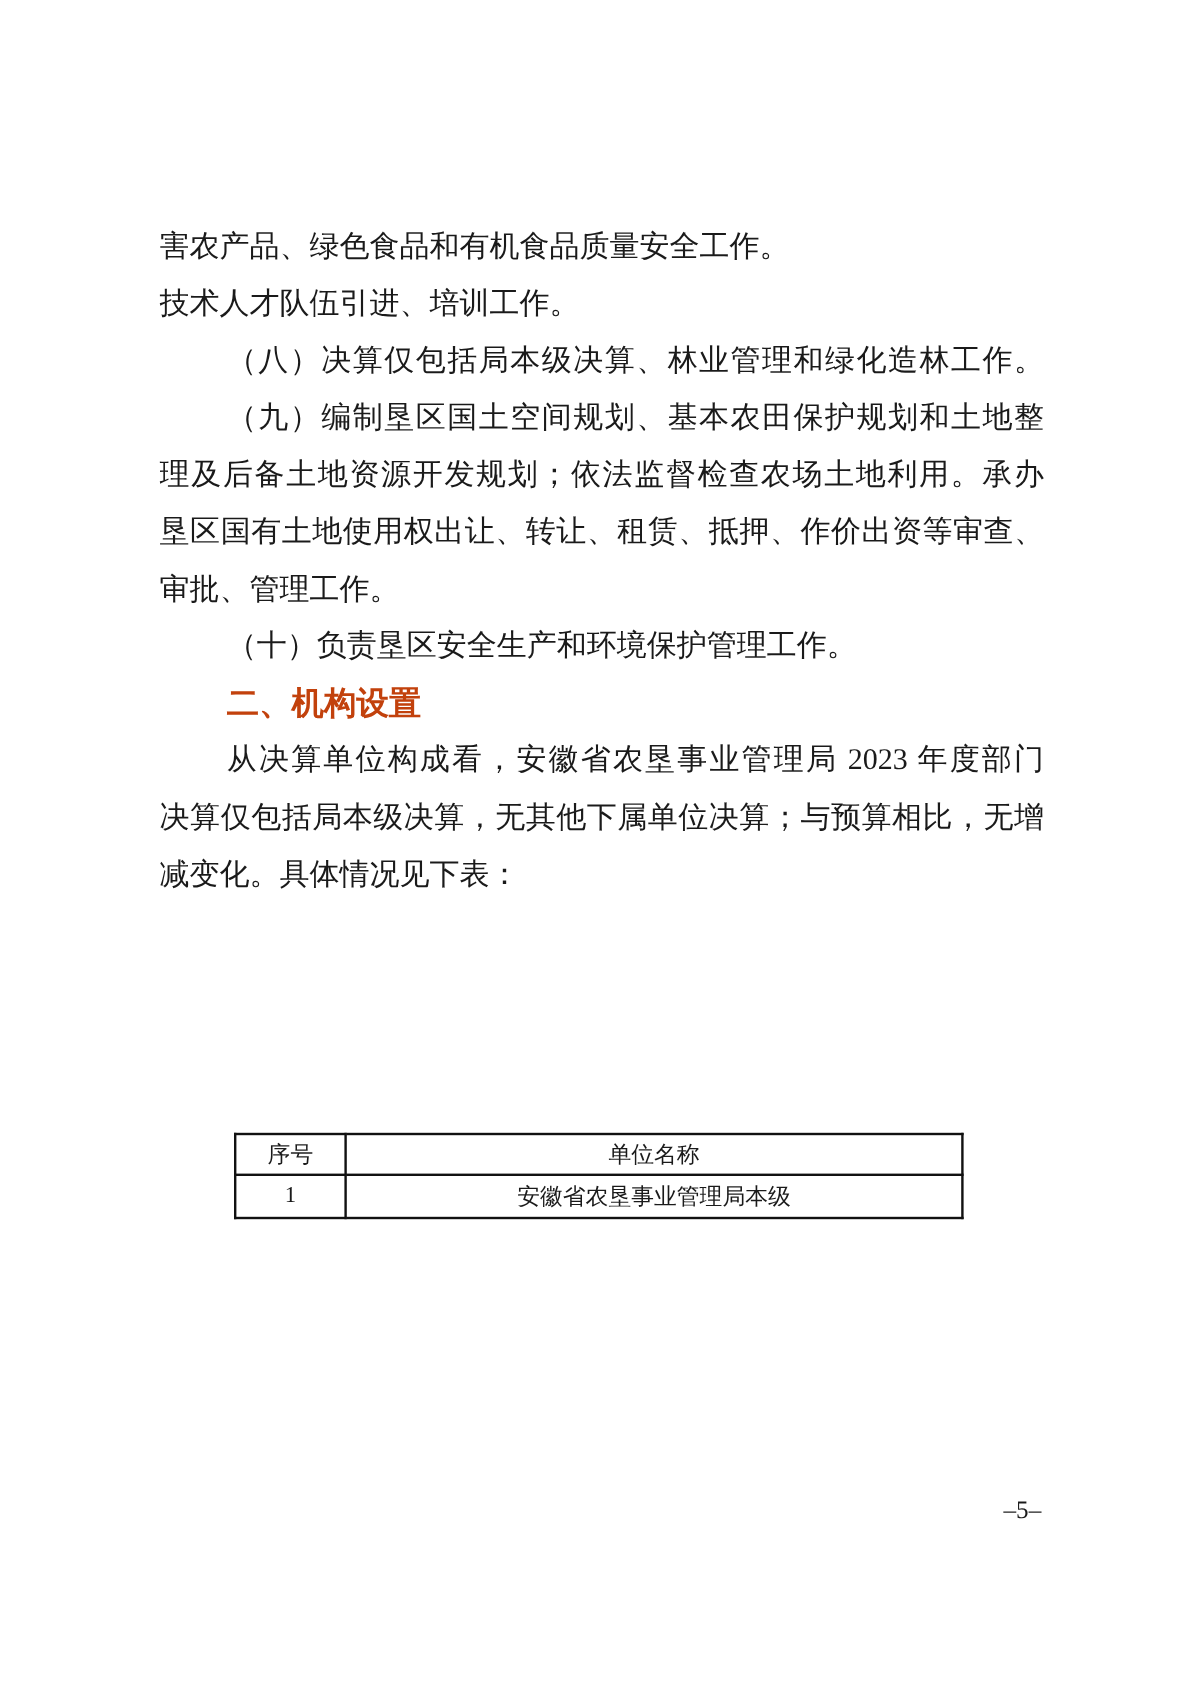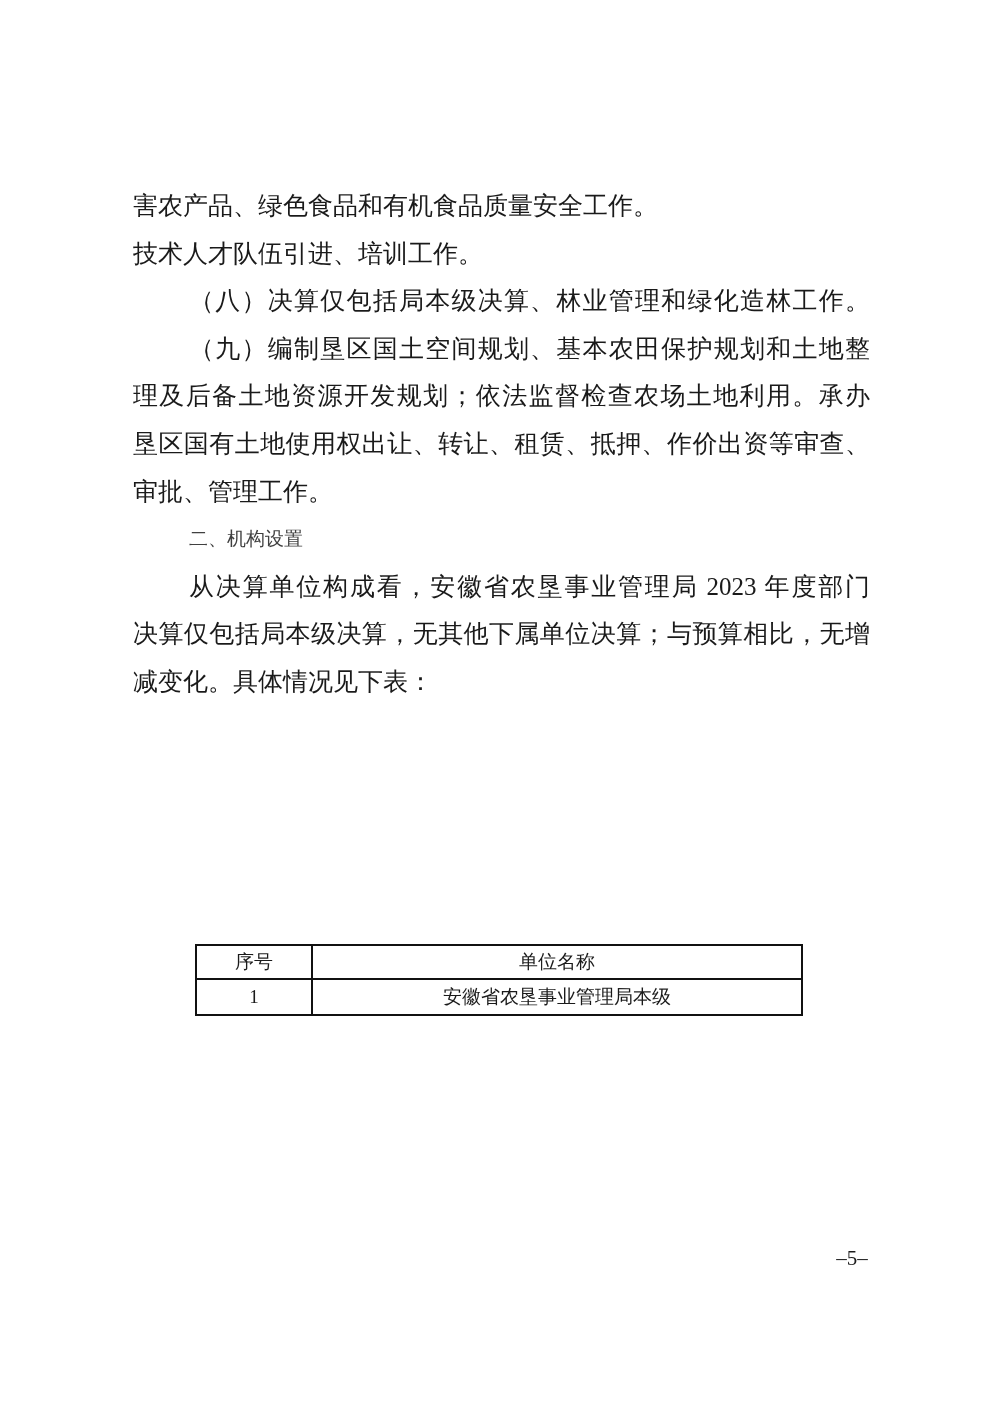--- a/index.html
+++ b/index.html
@@ -28,44 +28,44 @@
     overflow: hidden;
   }
   .line.stretch {
     white-space: normal;
     text-align: justify;
     text-align-last: justify;
   }
   .line.indent { padding-left: 56px; }
   .line.heading {
     font-family: "Liberation Sans", sans-serif;
-    font-weight: normal;
-    font-size: 19px;
-    color: #404040;
+    font-weight: bold;
+    font-size: 27px;
+    color: #c2410c;
   }
   table.org-table {
     position: absolute;
     left: 195px;
     top: 944px;
     width: 608px;
     border-collapse: collapse;
     table-layout: fixed;
   }
   table.org-table td {
     border: 2px solid #111111;
     text-align: center;
     vertical-align: middle;
     font-size: 19px;
     font-family: "Liberation Serif", serif;
     color: #1a1a1a;
     padding: 0;
   }
   table.org-table tr.hdr td { height: 34px; }
   table.org-table tr.data td { height: 36px; }
-  td.col-seq { width: 116px; }
+  td.col-seq { width: 92px; }
   .page-number {
     position: absolute;
     left: 820px;
     top: 1246px;
     width: 64px;
     text-align: center;
     font-size: 21px;
     font-family: "Liberation Serif", serif;
     color: #1a1a1a;
   }
@@ -76,20 +76,21 @@
 <div class="page">
 
   <div class="textblock">
     <div class="line">害农产品、绿色食品和有机食品质量安全工作。</div>
     <div class="line">技术人才队伍引进、培训工作。</div>
     <div class="line indent stretch">（八）决算仅包括局本级决算、林业管理和绿化造林工作。</div>
     <div class="line indent stretch">（九）编制垦区国土空间规划、基本农田保护规划和土地整</div>
     <div class="line stretch">理及后备土地资源开发规划；依法监督检查农场土地利用。承办</div>
     <div class="line stretch">垦区国有土地使用权出让、转让、租赁、抵押、作价出资等审查、</div>
     <div class="line">审批、管理工作。</div>
+    <div class="line indent">（十）负责垦区安全生产和环境保护管理工作。</div>
     <div class="line indent heading">二、机构设置</div>
     <div class="line indent stretch">从决算单位构成看，安徽省农垦事业管理局 2023 年度部门</div>
     <div class="line stretch">决算仅包括局本级决算，无其他下属单位决算；与预算相比，无增</div>
     <div class="line">减变化。具体情况见下表：</div>
   </div>
 
   <table class="org-table">
     <tbody>
       <tr class="hdr">
         <td class="col-seq">序号</td>

